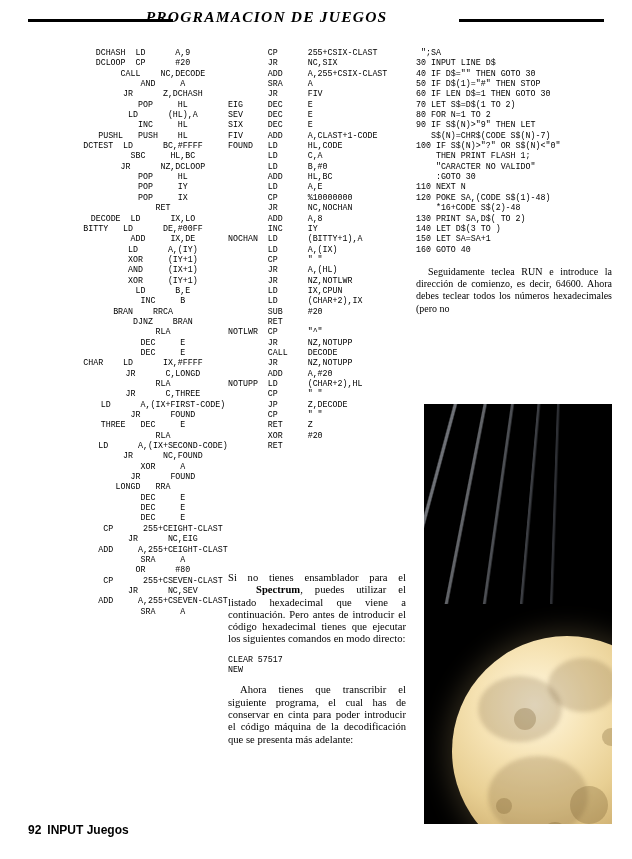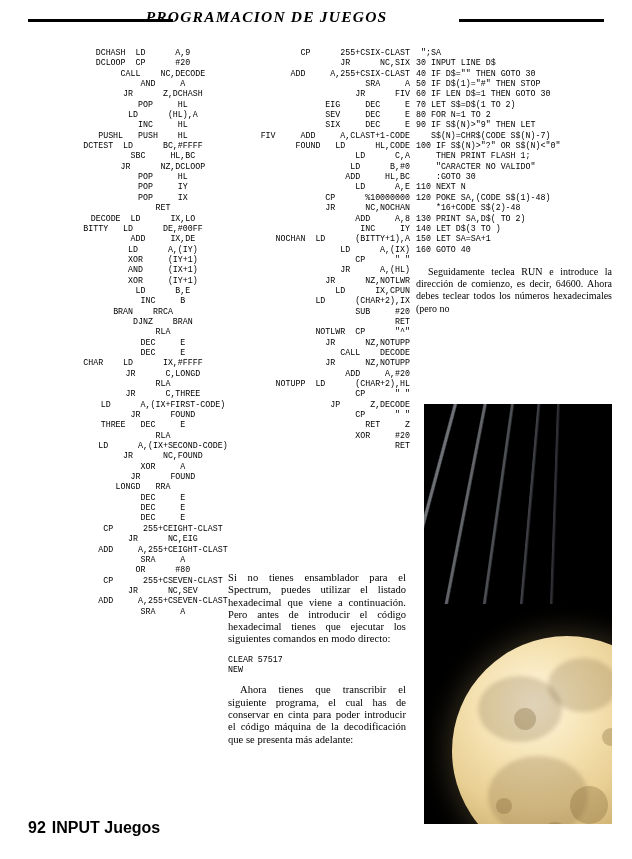--- a/index.html
+++ b/index.html
@@ -34,21 +34,21 @@
   
   .codecol{
     position:absolute;
     font-family:"Liberation Mono","DejaVu Sans Mono",monospace;
     font-size:8.3px;
     line-height:10.35px;
     white-space:pre;
     color:#000;
   }
   #col1{left:48px;top:48px;width:190px;text-align:center;}
-  #col2{left:220px;top:48px;width:190px;text-align:right;}
+  #col2{left:228px;top:48px;width:190px;}
 
   
   .rightcol{
     position:absolute;left:416px;top:48px;width:196px;
   }
   .basic{
     font-family:"Liberation Mono","DejaVu Sans Mono",monospace;
     font-size:8.3px;line-height:10.35px;white-space:pre;color:#000;
   }
   .para{
@@ -94,27 +94,27 @@
     font-family:"Liberation Serif", serif;
     font-size:10.6px;line-height:12.3px;text-align:justify;color:#000;
   }
   .midprose p{margin:0 0 0 0;text-indent:12px;}
   .midprose p.first{text-indent:0;}
   .midprose .gap{height:9px;}
   .midprose .mono{
     font-family:"Liberation Mono","DejaVu Sans Mono",monospace;
     font-size:8.3px;line-height:10.35px;white-space:pre;text-indent:0;
   }
-  .bold{font-weight:normal;}
+  .bold{font-weight:bold;margin-left:28px;}
 
   
   .footer{
     position:absolute;left:28px;bottom:22px;
     font-family:"Liberation Sans", sans-serif;
-    font-size:16px;font-weight:bold;color:#000;
+    font-size:12px;font-weight:bold;color:#000;
   }
   .footer .num{margin-right:6px;}
 </style>
 </head>
 <body>
 
 <div class="page">
 
   <div class="header">
     <div class="rule-left"></div>

